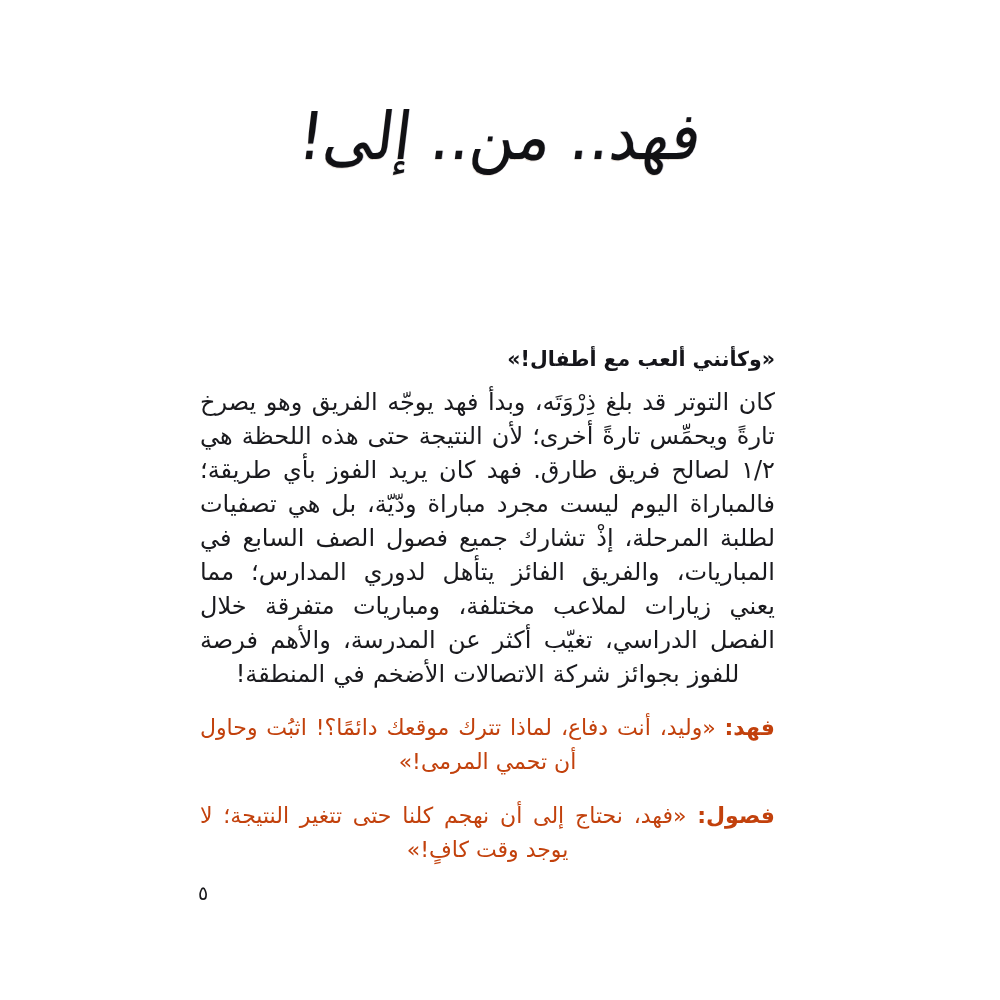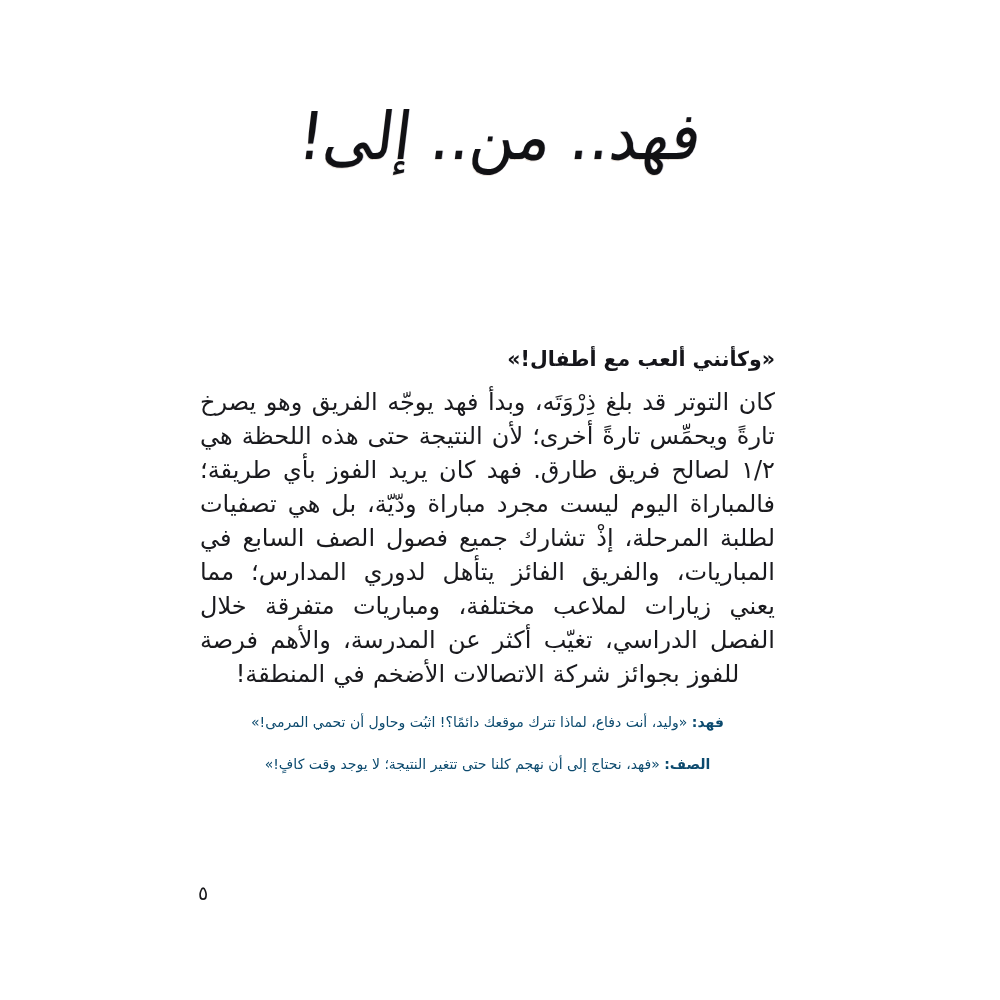--- a/index.html
+++ b/index.html
@@ -78,25 +78,25 @@
   .body-par {
     font-size: 24px;
     line-height: 34px;
     margin: 0;
     text-align: justify;
     color: #1a1a1e;
     word-spacing: 0.5px;
   }
 
   .dialogue {
-    font-size: 14px;
-    line-height: 22px;
+    font-size: 22px;
+    line-height: 34px;
     margin: 20px 0 0 0;
     text-align: justify;
-    color: #0c4a6e;
+    color: #c2410c;
   }
   .dialogue .speaker {
     font-weight: bold;
   }
   .dialogue .speech {
     font-weight: normal;
   }
 
   
   .body-par, .dialogue { text-align-last: center; }
@@ -127,21 +127,21 @@
     <h2 class="section-heading">«وكأنني ألعب مع أطفال!»</h2>
 
     <p class="body-par">كان التوتر قد بلغ ذِرْوَتَه، وبدأ فهد يوجّه الفريق وهو يصرخ تارةً ويحمِّس تارةً أخرى؛ لأن النتيجة حتى هذه اللحظة هي ١/٢ لصالح فريق طارق. فهد كان يريد الفوز بأي طريقة؛ فالمباراة اليوم ليست مجرد مباراة ودّيّة، بل هي تصفيات لطلبة المرحلة، إذْ تشارك جميع فصول الصف السابع في المباريات، والفريق الفائز يتأهل لدوري المدارس؛ مما يعني زيارات لملاعب مختلفة، ومباريات متفرقة خلال الفصل الدراسي، تغيّب أكثر عن المدرسة، والأهم فرصة للفوز بجوائز شركة الاتصالات الأضخم في المنطقة!</p>
 
     <p class="dialogue">
       <span class="speaker">فهد:</span>
       <span class="speech">«وليد، أنت دفاع، لماذا تترك موقعك دائمًا؟! اثبُت وحاول أن تحمي المرمى!»</span>
     </p>
 
     <p class="dialogue">
-      <span class="speaker">الصف:</span>
+      <span class="speaker">فصول:</span>
       <span class="speech">«فهد، نحتاج إلى أن نهجم كلنا حتى تتغير النتيجة؛ لا يوجد وقت كافٍ!»</span>
     </p>
 
   </div>
 
   <div class="folio">٥</div>
 
 </div>
 
 </body></html>

